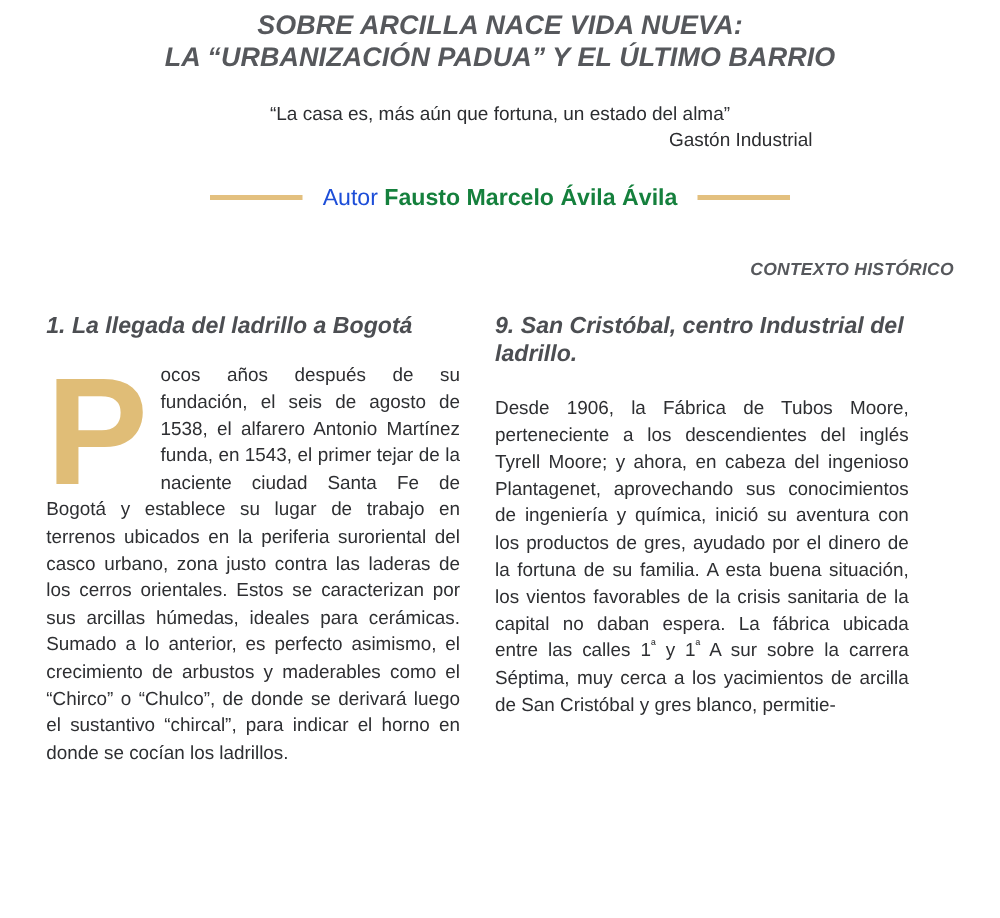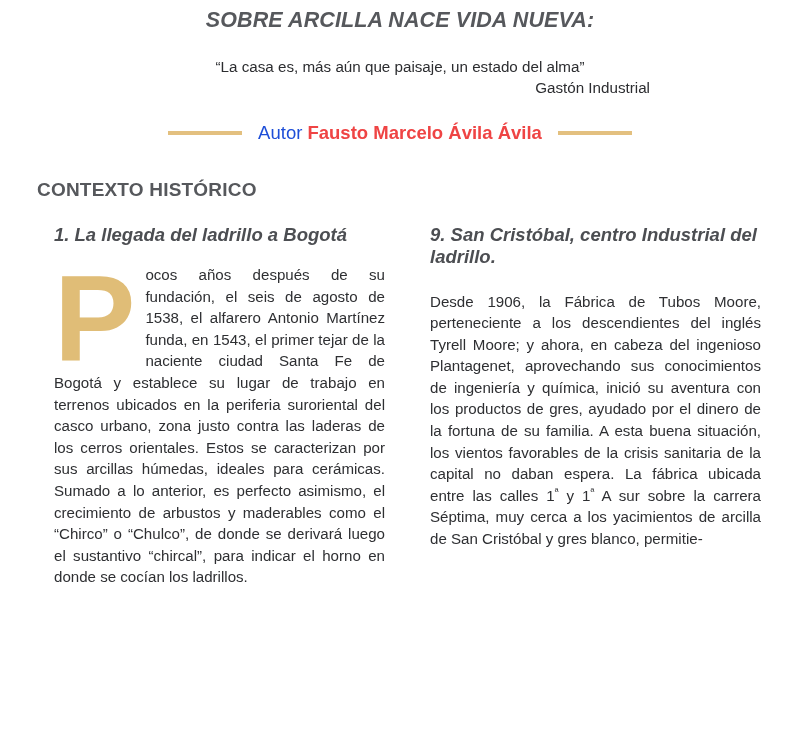--- a/index.html
+++ b/index.html
@@ -77,48 +77,49 @@
   .byline-text {
     font-size: 18.5px;
     line-height: 22px;
     white-space: nowrap;
   }
   .byline-label {
     color: #1d4ed8;
     font-weight: normal;
   }
   .byline-name {
-    color: #ef4444;
+    color: #15803d;
     font-weight: bold;
   }
 
   
   .content {
     padding: 0 37px;
     margin-top: 34px;
   }
   .section-title {
     margin: 0 0 22px 0;
-    font-weight: bold;
-    font-size: 19px;
+    font-style: italic;
+    font-weight: bold;
+    font-size: 14px;
     line-height: 24px;
     color: #56585c;
     text-transform: uppercase;
     letter-spacing: 0.2px;
+    text-align: right;
   }
 
   .columns {
     display: flex;
     gap: 28px;
     align-items: flex-start;
   }
   .col {
     width: 331px;
     flex: 0 0 331px;
-    margin-left: 17px;
   }
 
   .col-heading {
     margin: 0;
     font-style: italic;
     font-weight: bold;
     font-size: 18.5px;
     line-height: 22.5px;
     color: #4c4e52;
   }
@@ -164,24 +165,25 @@
   }
 </style>
 </head>
 <body>
 
 <div class="page">
 
   <header class="masthead">
     <h1 class="doc-title">
       <span class="tline">SOBRE ARCILLA NACE VIDA NUEVA:</span>
+      <span class="tline">LA “URBANIZACIÓN PADUA” Y EL ÚLTIMO BARRIO</span>
     </h1>
 
     <div class="epigraph">
-      <p class="epigraph-quote">“La casa es, más aún que paisaje, un estado del alma”</p>
+      <p class="epigraph-quote">“La casa es, más aún que fortuna, un estado del alma”</p>
       <p class="epigraph-author">Gastón Industrial</p>
     </div>
 
     <div class="byline">
       <span class="byline-rule"></span>
       <span class="byline-text"><span class="byline-label">Autor</span> <span class="byline-name">Fausto Marcelo Ávila Ávila</span></span>
       <span class="byline-rule"></span>
     </div>
   </header>
 

